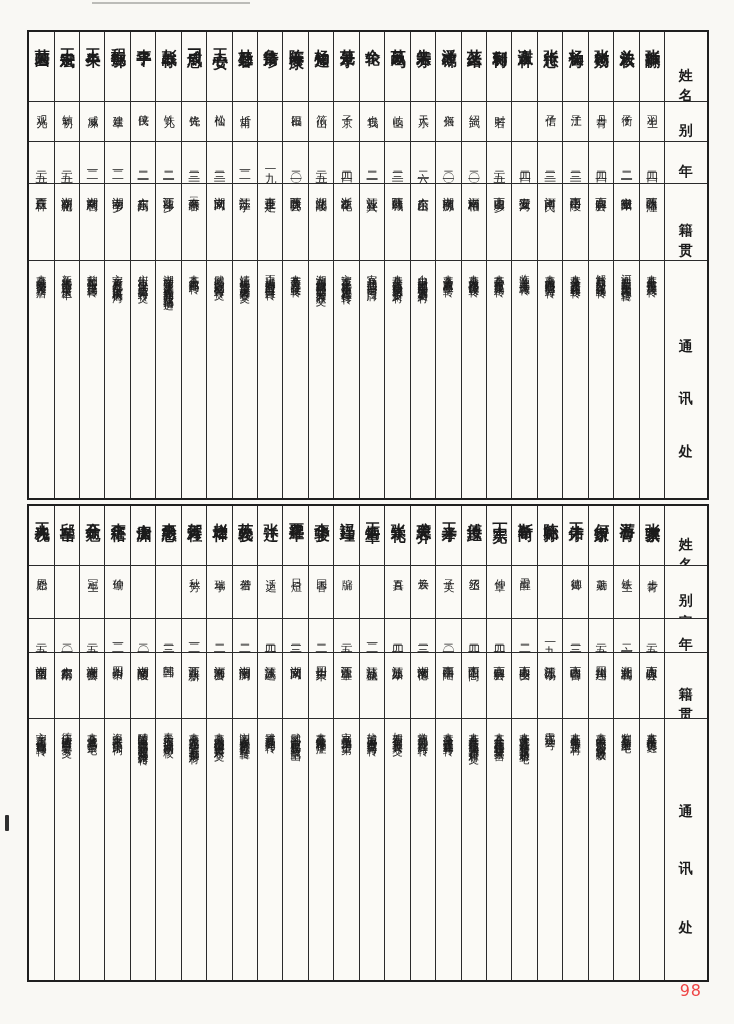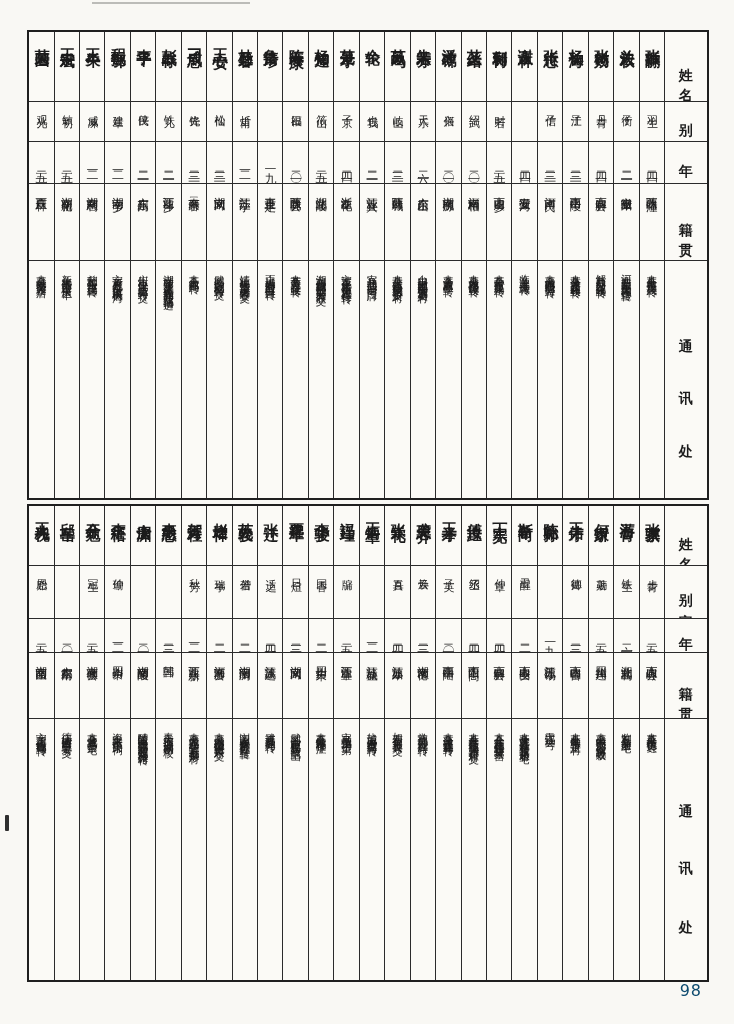--- a/index.html
+++ b/index.html
@@ -52,21 +52,21 @@
   .c-contact .vtext { font-size:10.5px; letter-spacing:1.5px; }
 
   
   .hcell { align-items:center; justify-content:center; padding-top:0; }
   .hcell .vtext { font-size:14px; font-weight:700; letter-spacing:1.4em; margin-bottom:-1.4em; }
   .hcell.c-contact .vtext { letter-spacing:3.8em; margin-bottom:-3.8em; }
   .t1 .hcell.c-contact .vtext { letter-spacing:4.2em; margin-bottom:-4.2em; }
 
   .pagenum {
     position:absolute; right:32px; bottom:24px;
-    font-size:16px; letter-spacing:1px; color:#0c4a6e;
+    font-size:16px; letter-spacing:1px; color:#ef4444;
   }
   .artifact-left {
     position:absolute; left:5px; top:815px; width:4px; height:16px;
     background:#2f2f2f; border-radius:1px;
   }
   .artifact-top {
     position:absolute; left:92px; top:2px; width:158px; height:2px;
     background:#8a8a86; opacity:.55;
   }
 </style>

